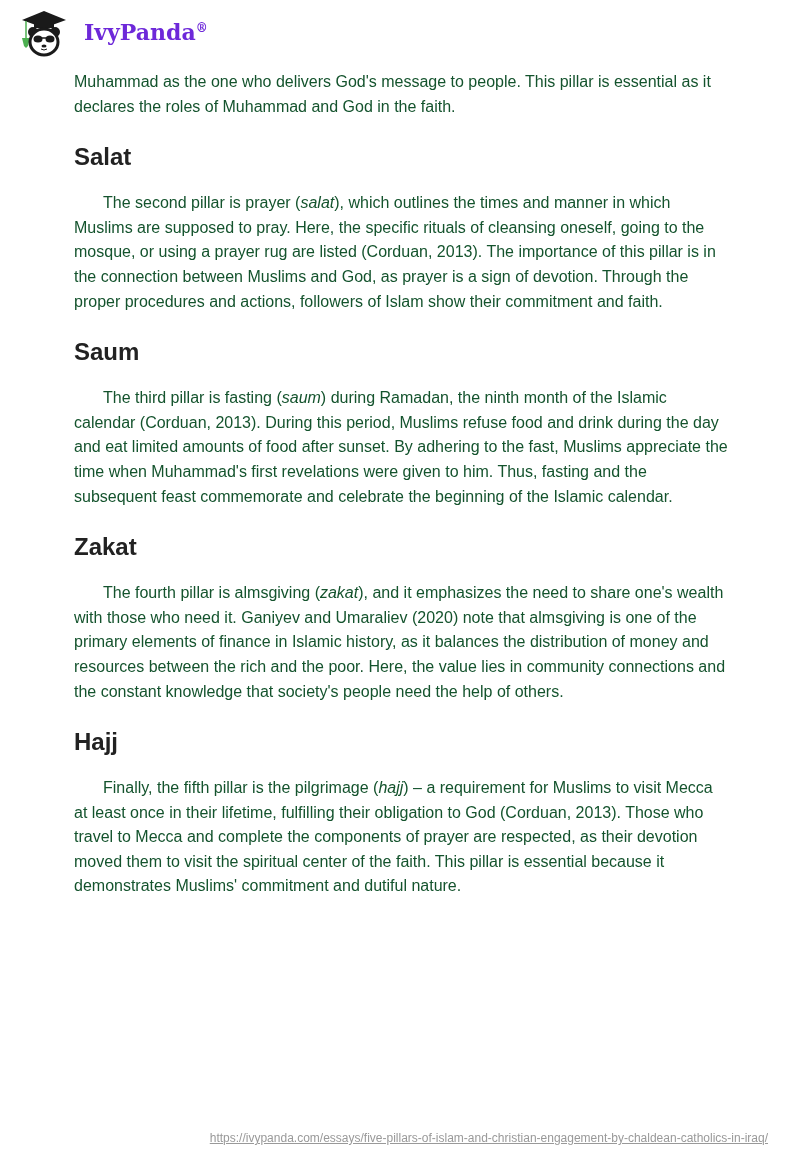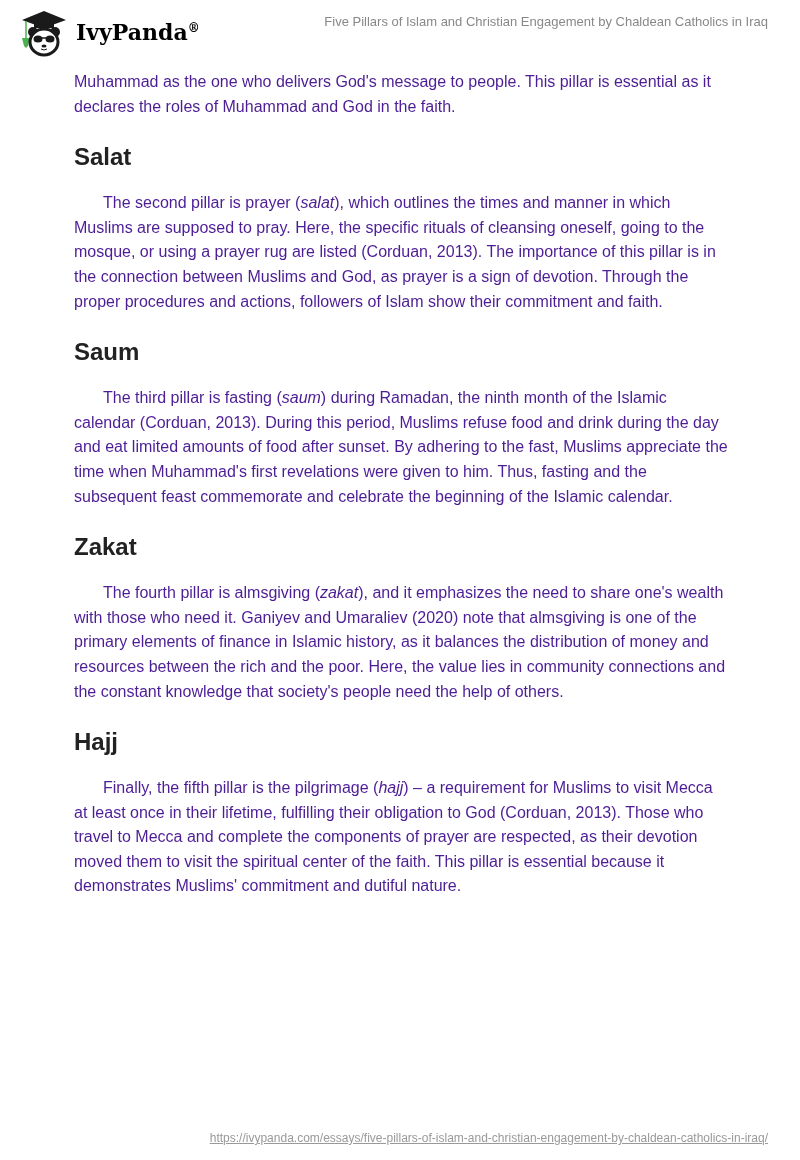--- a/index.html
+++ b/index.html
@@ -1,25 +1,25 @@
 <!DOCTYPE html>
 <html><head>
 <meta charset="utf-8">
 <style>
   html, body { margin: 0; padding: 0; background: #ffffff; }
   body { width: 800px; height: 1160px; position: relative; overflow: hidden;
          font-family: "Liberation Sans", sans-serif; color: #222222; }
   .header { position: absolute; top: 0; left: 0; width: 800px; height: 60px; }
   .logo { position: absolute; left: 14px; top: 6px; display: flex; align-items: center; }
   .logo svg { width: 60px; height: 52px; }
-  .logo-text { font-family: "DejaVu Serif", serif; font-weight: bold; font-size: 22px; color: #000000; margin-left: 2px; letter-spacing: 0px; }
+  .logo-text { font-family: "DejaVu Serif", serif; font-weight: bold; font-size: 22px; color: #6d28d9; margin-left: 10px; letter-spacing: 0px; }
   .logo-text sup { font-size: 12px; font-weight: bold; vertical-align: super; }
   .doc-title { position: absolute; right: 32px; top: 14px; font-size: 13px; color: #888888; }
   .content { position: absolute; left: 74px; top: 70px; width: 656px; }
-  p { margin: 0; font-size: 16px; line-height: 24.6px; color: #4c1d95; }
+  p { margin: 0; font-size: 16px; line-height: 24.6px; color: #14532d; }
   p.indent { text-indent: 29px; }
   h2 { font-size: 24px; font-weight: bold; margin: 0; color: #222; line-height: 30px; }
   .footer-url { position: absolute; right: 32px; top: 1131px; font-size: 12px; color: #999999; text-decoration: underline; }
 </style>
 </head>
 <body>
 
 <div class="header">
   <div class="logo">
     <svg viewBox="0 0 60 52">
@@ -37,21 +37,20 @@
 
       <ellipse cx="24" cy="33" rx="4.5" ry="3.5" fill="#1a1a1a"></ellipse>
       <ellipse cx="36" cy="33" rx="4.5" ry="3.5" fill="#1a1a1a"></ellipse>
       <line x1="28" y1="32" x2="32" y2="32" stroke="#1a1a1a" stroke-width="1.5"></line>
 
       <ellipse cx="30" cy="40" rx="2.5" ry="1.5" fill="#1a1a1a"></ellipse>
       <path d="M27,43 Q30,45 33,43" stroke="#1a1a1a" stroke-width="1" fill="none"></path>
     </svg>
     <span class="logo-text"><span>IvyPanda</span><sup>®</sup></span>
   </div>
-  <div class="doc-title">Five Pillars of Islam and Christian Engagement by Chaldean Catholics in Iraq</div>
 </div>
 
 <div class="content">
   <p>Muhammad as the one who delivers God's message to people. This pillar is essential as it declares the roles of Muhammad and God in the faith.</p>
 
   <h2 style="margin-top:23px;">Salat</h2>
   <p class="indent" style="margin-top:19px;"><span>The second pillar is prayer (</span><em>salat</em><span>), which outlines the times and manner in which Muslims are supposed to pray. Here, the specific rituals of cleansing oneself, going to the mosque, or using a prayer rug are listed (Corduan, 2013). The importance of this pillar is in the connection between Muslims and God, as prayer is a sign of devotion. Through the proper procedures and actions, followers of Islam show their commitment and faith.</span></p>
 
   <h2 style="margin-top:23px;">Saum</h2>
   <p class="indent" style="margin-top:19px;"><span>The third pillar is fasting (</span><em>saum</em><span>) during Ramadan, the ninth month of the Islamic calendar (Corduan, 2013). During this period, Muslims refuse food and drink during the day and eat limited amounts of food after sunset. By adhering to the fast, Muslims appreciate the time when Muhammad's first revelations were given to him. Thus, fasting and the subsequent feast commemorate and celebrate the beginning of the Islamic calendar.</span></p>

